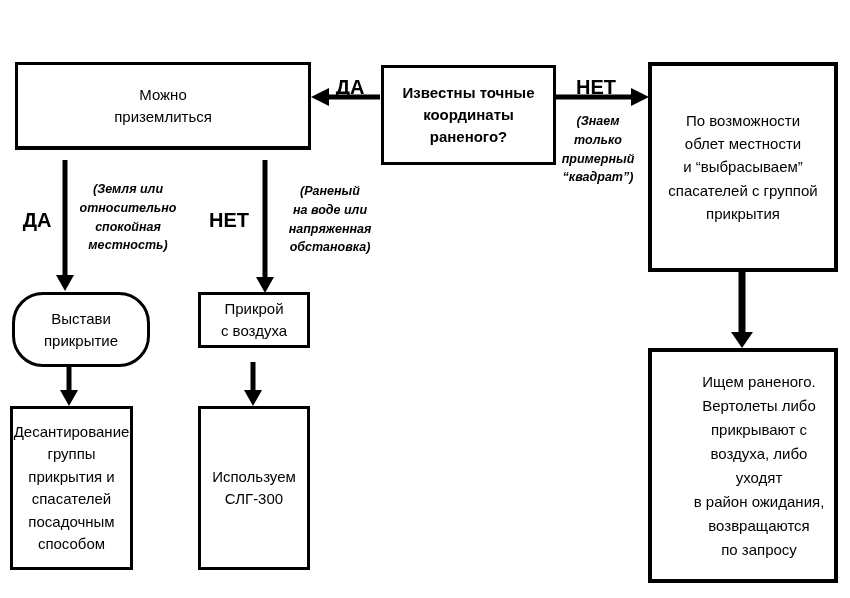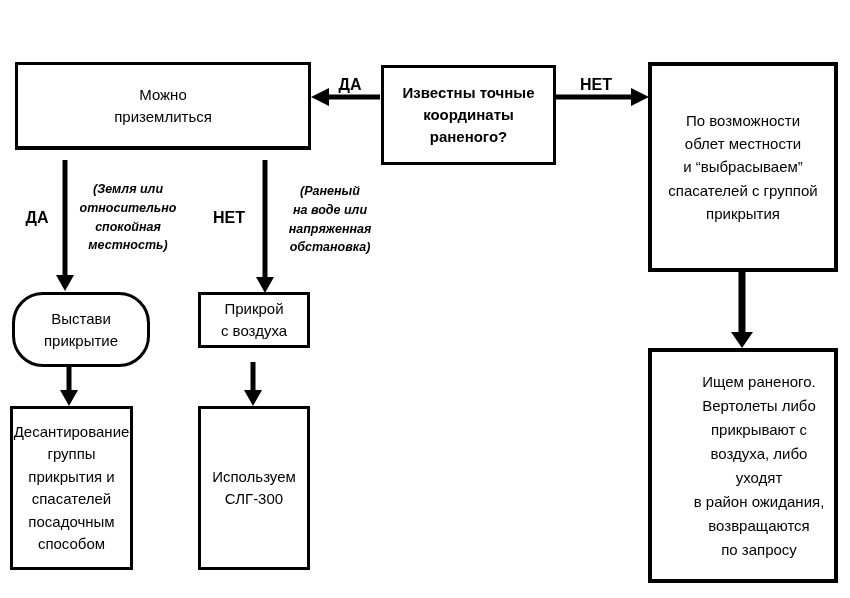--- a/index.html
+++ b/index.html
@@ -30,21 +30,21 @@
   }
   .box-text {
     white-space: pre-line;
     font-size: 15px;
     line-height: 1.45;
     padding: 2px 4px;
   }
   .edge-label {
     position: absolute;
     font-weight: bold;
-    font-size: 16px;
+    font-size: 20px;
     text-align: center;
     line-height: 1;
   }
   .note {
     position: absolute;
     font-style: italic;
     font-size: 12.5px;
     font-weight: bold;
     text-align: center;
     white-space: pre-line;
@@ -148,20 +148,24 @@
   </div>
 
   <div class="edge-label" style="left:330px; top:77px; width:40px;">ДА</div>
 
   <div class="edge-label" style="left:572px; top:77px; width:48px;">НЕТ</div>
 
   <div class="edge-label" style="left:18px; top:210px; width:38px;">ДА</div>
 
   <div class="edge-label" style="left:205px; top:210px; width:48px;">НЕТ</div>
 
+  <div class="note" style="left:552px; top:112px; width:92px;">(Знаем
+только
+примерный
+“квадрат”)</div>
 
   <div class="note" style="left:74px; top:180px; width:108px;">(Земля или
 относительно
 спокойная
 местность)</div>
 
   <div class="note" style="left:280px; top:182px; width:100px;">(Раненый
 на воде или
 напряженная
 обстановка)</div>

